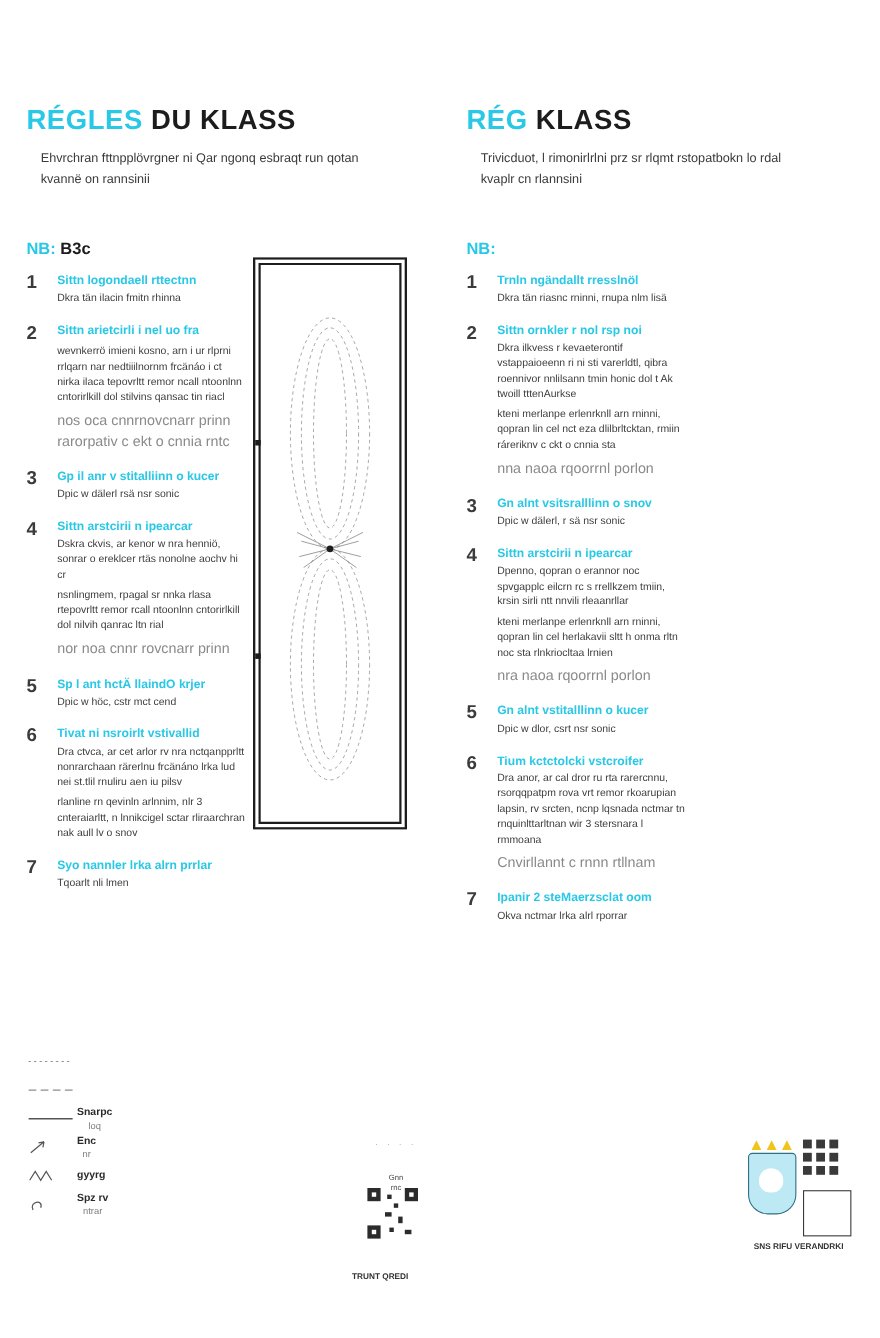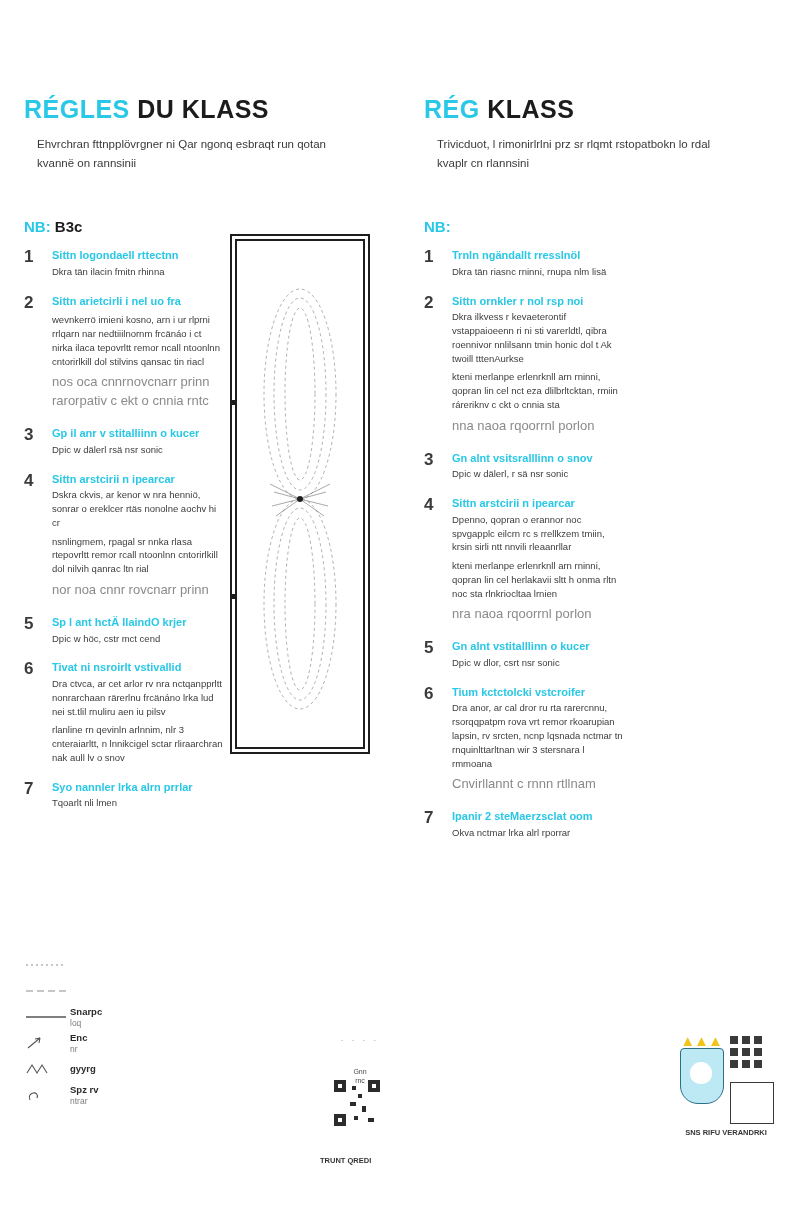--- a/index.html
+++ b/index.html
@@ -132,21 +132,21 @@
     display: flex;
     align-items: center;
     height: 26px;
   }
   .legend-key {
     width: 46px;
     flex: 0 0 46px;
     height: 18px;
     position: relative;
   }
-  .legend-text { line-height: 1.25; }
+  .legend-text { line-height: 1.25; text-align: center; }
   .legend-text b { display: block; font-weight: bold; font-size: 9.5px; color: #2b2b2b; }
   .legend-text span { display: block; color: #7d7d7d; font-size: 8.5px; }
 
   
   .footer-center {
     position: absolute;
     left: 330px;
     top: 1036px;
     width: 60px;
     text-align: center;

